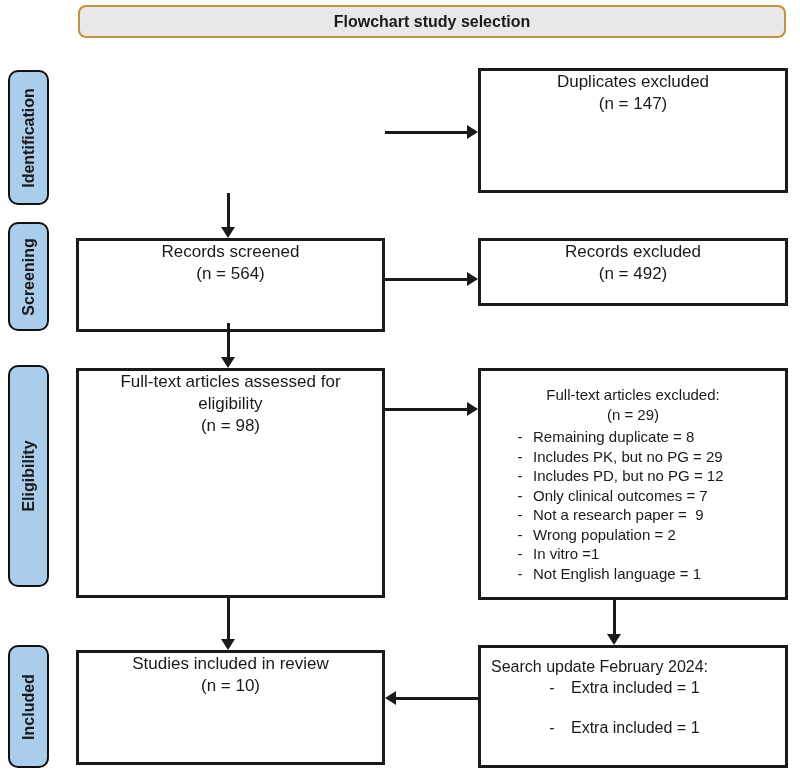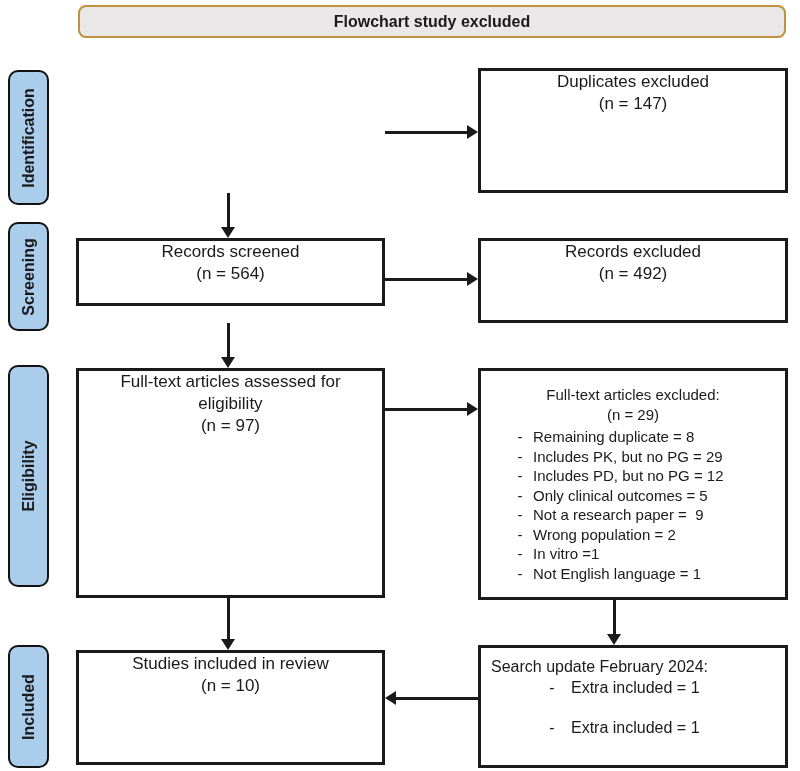--- a/index.html
+++ b/index.html
@@ -55,25 +55,25 @@
     background: #ffffff;
     border: 3px solid #1a1a1a;
     box-sizing: border-box;
     font-size: 17px;
     line-height: 22px;
     text-align: center;
   }
   .fbox .box-text { white-space: pre-line; }
   .center-box { display: flex; align-items: flex-start; justify-content: center; }
   .box-b1 { left: 76px;  top: 68px;  width: 309px; height: 125px; padding-top: 7px; }
-  .box-b2 { left: 76px;  top: 238px; width: 309px; height: 68px; }
+  .box-b2 { left: 76px;  top: 238px; width: 309px; height: 94px; }
   .box-b3 { left: 76px;  top: 368px; width: 309px; height: 230px; }
   .box-b4 { left: 76px;  top: 650px; width: 309px; height: 115px; padding-bottom: 27px; }
   .box-r1 { left: 478px; top: 68px;  width: 310px; height: 125px; }
-  .box-r2 { left: 478px; top: 238px; width: 310px; height: 85px; }
+  .box-r2 { left: 478px; top: 238px; width: 310px; height: 68px; }
   .box-r3 { left: 478px; top: 368px; width: 310px; height: 232px;
             font-size: 15px; line-height: 19.5px; padding-top: 14px; }
   .box-r4 { left: 478px; top: 645px; width: 310px; height: 123px;
             font-size: 16px; line-height: 21px; padding: 8px 6px 0 10px; text-align: left; }
   .box-r3 .box-heading { white-space: pre-line; line-height: 20px; margin-bottom: 2px; }
   .bullet-list { text-align: left; padding-left: 26px; }
   .bullet-row { display: flex; white-space: pre; }
   .bullet-row .dash { width: 26px; text-align: center; flex: 0 0 auto; }
   .box-r4 .group { margin-bottom: 19px; }
   .box-r4 .bullet-list { padding-left: 42px; }
@@ -96,21 +96,21 @@
     border-top: 7px solid transparent; border-bottom: 7px solid transparent;
     border-right: 11px solid #1a1a1a;
   }
 </style>
 </head>
 <body>
 
 <div class="canvas">
 
   <div class="title-banner">
-    <span>Flowchart study excluded</span>
+    <span>Flowchart study selection</span>
   </div>
 
   <div class="stage stage-identification">
     <span>Identification</span>
   </div>
   <div class="stage stage-screening">
     <span>Screening</span>
   </div>
   <div class="stage stage-eligibility">
     <span>Eligibility</span>
@@ -129,30 +129,30 @@
 (n = 564)</div>
   </div>
   <div class="fbox box-r2 center-box">
     <div class="box-text">Records excluded
 (n = 492)</div>
   </div>
 
   <div class="fbox box-b3 center-box">
     <div class="box-text">Full-text articles assessed for
 eligibility
-(n = 97)</div>
+(n = 98)</div>
   </div>
   <div class="fbox box-r3">
     <div class="box-heading">Full-text articles excluded:
 (n = 29)</div>
     <div class="bullet-list">
       <div class="bullet-row"><span class="dash">-</span><span>Remaining duplicate = 8</span></div>
       <div class="bullet-row"><span class="dash">-</span><span>Includes PK, but no PG = 29</span></div>
       <div class="bullet-row"><span class="dash">-</span><span>Includes PD, but no PG = 12</span></div>
-      <div class="bullet-row"><span class="dash">-</span><span>Only clinical outcomes = 5</span></div>
+      <div class="bullet-row"><span class="dash">-</span><span>Only clinical outcomes = 7</span></div>
       <div class="bullet-row"><span class="dash">-</span><span>Not a research paper =  9</span></div>
       <div class="bullet-row"><span class="dash">-</span><span>Wrong population = 2</span></div>
       <div class="bullet-row"><span class="dash">-</span><span>In vitro =1</span></div>
       <div class="bullet-row"><span class="dash">-</span><span>Not English language = 1</span></div>
     </div>
   </div>
 
   <div class="fbox box-b4 center-box">
     <div class="box-text">Studies included in review
 (n = 10)</div>

